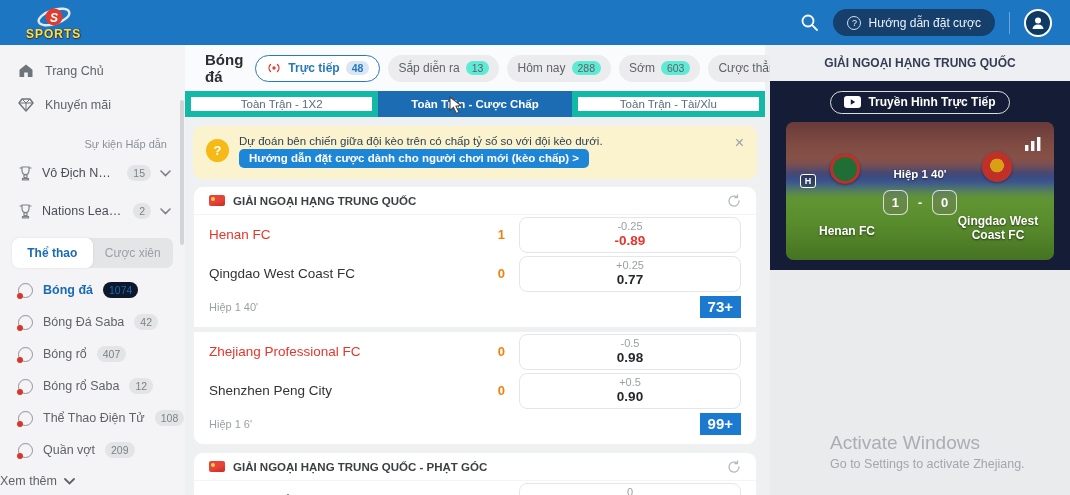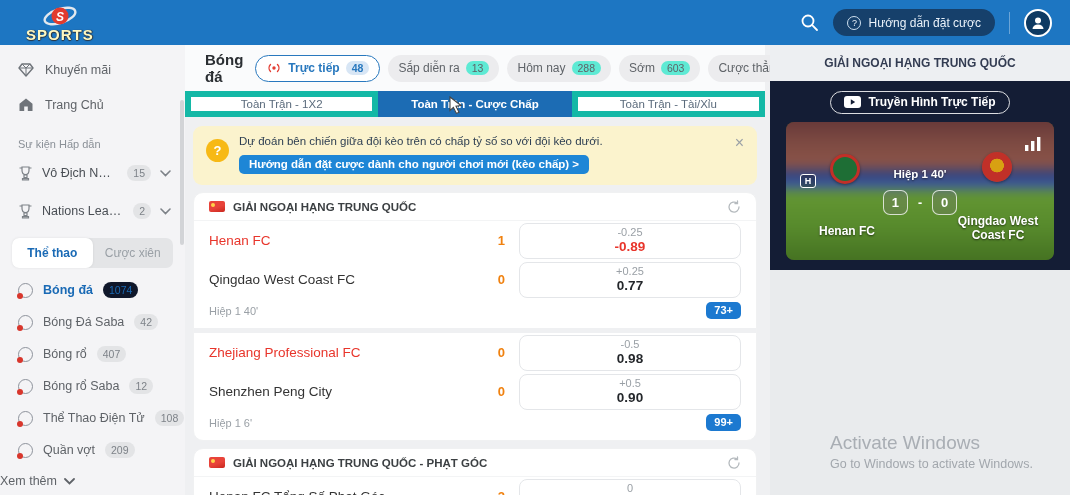--- a/index.html
+++ b/index.html
@@ -2,36 +2,36 @@
 <html><head>
 <meta charset="utf-8">
 <style>
   * { margin:0; padding:0; box-sizing:border-box; }
   html,body { width:1070px; height:495px; overflow:hidden; }
   body { font-family:"Liberation Sans","DejaVu Sans",sans-serif; background:#eff0f2; position:relative; font-size:12.5px; color:#333; }
 
   
   .topbar { height:45px; background:#1d76c2; display:flex; align-items:center; justify-content:space-between; padding:0 18px 0 26px; }
   .brand { display:flex; flex-direction:column; align-items:center; line-height:1; }
-  .brand-name { font-size:15px; font-weight:bold; letter-spacing:1px; color:#fef9c3; text-shadow:0 1px 1px #2b3138, 1px 0 1px #2b3138; margin-top:-3px;text-align:center; }
+  .brand-name { font-size:12px; font-weight:bold; letter-spacing:1px; color:#fde047; text-shadow:0 1px 1px #2b3138, 1px 0 1px #2b3138; margin-top:-3px;text-align:center; }
   .top-right { display:flex; align-items:center; gap:14px; }
   .help-pill { display:flex; align-items:center; gap:7px; background:#16406b; color:#eaf2fa; border-radius:14px; height:27px; padding:0 14px; font-size:12px; cursor:pointer; }
   .help-q { width:14px; height:14px; border:1.2px solid #cfe0f0; border-radius:50%; font-size:9px; display:flex; align-items:center; justify-content:center; }
   .top-sep { width:1px; height:22px; background:rgba(255,255,255,.35); }
   .user-btn { width:28px; height:28px; border-radius:50%; background:#0e3a63; border:2px solid #fff; display:flex; align-items:center; justify-content:center; cursor:pointer; }
 
   
   .app { display:flex; height:450px; }
   .sidebar { width:185px; background:#f4f4f6; padding-top:8px; position:relative; flex-shrink:0; }
   .maincol { width:580px; flex-shrink:0; background:#eff0f2; margin-right:5px; }
   .rp { width:300px; flex-shrink:0; background:#e9ebed; position:relative; display:flex; flex-direction:column; }
 
   
   .side-item { display:flex; align-items:center; gap:11px; padding:10px 18px; color:#5f6368; cursor:pointer; }
-  .side-label { padding:16px 18px 4px; color:#8a9097; font-size:11px; }
+  .side-label { padding:16px 18px 4px; color:#8a9097; font-size:11px;text-align:right; }
   .event-item { display:flex; align-items:center; gap:9px; padding:11px 14px 11px 18px; color:#494e54; cursor:pointer; }
   .event-item .lbl { flex:1; white-space:nowrap; overflow:hidden; text-overflow:ellipsis; }
   .cnt-badge { background:#e3e4e6; color:#7d8288; font-size:10.5px; border-radius:8px; padding:2px 6px; }
   .cnt-badge.blue { background:#0f172a; color:#1a6ab5; }
   .side-tabs { display:flex; margin:8px 12px 6px; height:30px; background:#e4e5e7; border-radius:7px; }
   .side-tab { flex:1; display:flex; align-items:center; justify-content:center; font-size:12px; color:#9aa0a6; cursor:pointer; }
   .side-tab.active { background:#fff; color:#1a6ab5; font-weight:bold; border-radius:7px; box-shadow:0 0 3px rgba(0,0,0,.08); }
   .sport-item { display:flex; align-items:center; gap:10px; padding:8px 14px 8px 18px; color:#5f6368; cursor:pointer; }
   .sport-item .lbl { white-space:nowrap; }
   .sport-item.active .lbl { color:#1a6ab5; font-weight:bold; }
@@ -49,42 +49,42 @@
   .pill.active .cnt { background:#d8e6f5; color:#2878be; }
   .funnel { margin-left:auto; cursor:pointer; }
 
   .mtabs { display:flex; height:26px; background:#fff; }
   .mtab { flex:1; display:flex; align-items:center; justify-content:center; font-size:11.5px; color:#5b6b7c; background:#fff; border:6px solid #14b8a6; cursor:pointer; }
   .mtab.active { background:#1c6cb4; color:#fff; font-weight:bold; border-color:#1c6cb4; }
 
   
   .banner { margin:9px 8px 7px; background:#fbf3cd; border-radius:9px; padding:9px 30px 11px 46px; position:relative; }
   .q-icon { position:absolute; left:13px; top:13px; width:23px; height:23px; border-radius:50%; background:#f7b915; color:#fff; font-weight:bold; font-size:13px; display:flex; align-items:center; justify-content:center; }
-  .banner-text { font-size:11.5px; color:#2f4053; margin-bottom:8px; }
+  .banner-text { font-size:11.5px; color:#2f4053; margin-bottom:2px; }
   .banner-link { display:inline-block; background:#1e86d6; color:#fff; font-size:11.5px; font-weight:bold; border-radius:5px; padding:3px 10px 4px; cursor:pointer; }
   .banner-close { position:absolute; right:13px; top:8px; color:#9aa0a6; font-size:16px; cursor:pointer; }
 
   
   .card { margin:7px 8px; background:#fff; border-radius:10px; overflow:hidden; border:1px solid #f0f1f2; }
   .sec-head { display:flex; align-items:center; gap:8px; height:28px; padding:0 15px; border-bottom:1px solid #f3f4f5; }
   .flag { width:16px; height:11px; border-radius:2px; background:linear-gradient(160deg,#e8433a 55%,#c9271d); position:relative; flex-shrink:0; }
   .flag::after { content:""; position:absolute; left:2px; top:2px; width:4px; height:4px; background:#ffd24a; border-radius:50%; }
   .sec-title { flex:1; font-size:11.5px; font-weight:bold; color:#3c4043; }
   .refresh { cursor:pointer; }
   .m-row { display:flex; align-items:center; padding:4px 15px; height:39px; }
   .team { flex:1; font-size:13.5px; color:#333; }
   .team.red { color:#e8352b; }
   .score { width:26px; text-align:right; color:#f0810f; font-weight:bold; font-size:13px; margin-right:14px; }
   .odds-box { width:222px; height:36px; border:1px solid #e4e6e9; border-radius:8px; background:#fff; display:flex; flex-direction:column; align-items:center; justify-content:center; cursor:pointer; }
   .line { font-size:11px; color:#9aa0a6; line-height:13px; }
   .odds { font-size:13.5px; font-weight:bold; color:#24272b; line-height:16px; }
   .odds.red { color:#e8352b; }
   .m-foot { display:flex; align-items:center; justify-content:space-between; padding:3px 15px 9px; }
   .m-time { color:#9aa0a6; font-size:11px; }
-  .more-badge { background:#1c79d0; color:#fff; font-size:11px; font-weight:bold; border-radius:5px; padding:2px 8px 3px; cursor:pointer; }
+  .more-badge { background:#1c79d0; color:#fff; font-size:15px; font-weight:bold; border-radius:0; padding:2px 8px 3px; cursor:pointer; }
   .m-div { height:5px; background:#eff0f2; }
 
   
   .rp-head { height:36px; background:#edeff2; display:flex; align-items:center; justify-content:center; font-size:12px; font-weight:bold; color:#333c52; }
   .rp-video-wrap { background:#141d35; padding:8px 16px 10px; }
   .stream-btn { margin:2px auto 8px; width:fit-content; display:flex; align-items:center; gap:7px; border:1px solid rgba(255,255,255,.85); border-radius:14px; padding:3px 13px 4px; color:#fff; font-size:12px; font-weight:bold; cursor:pointer; }
   .video { position:relative; height:138px; border-radius:8px; overflow:hidden; background:#3a4a2a; cursor:pointer; }
   .video-bg { position:absolute; inset:-12px; filter:blur(5px);
     background:linear-gradient(180deg,#5c3034 0%,#7d4a42 20%,#8a5348 33%,#32427c 40%,#3d5a9e 46%,#639632 52%,#578a2c 72%,#3f6a1e 100%); }
   .v-period { position:absolute; top:46px; left:0; right:0; text-align:center; color:#fff; font-size:11.5px; font-weight:bold; text-shadow:0 1px 2px rgba(0,0,0,.5); }
@@ -131,31 +131,31 @@
         <path d="M2.5 14a5.5 4.5 0 0 1 11 0z" fill="#fff"></path>
       </svg>
     </div>
   </div>
 </div>
 
 <div class="app">
 
   <div class="sidebar">
     <div class="side-item">
+      <svg width="16" height="15" viewBox="0 0 16 15">
+          <path d="M8 1.5l6.5 5.2V14H9.8v-4.4H6.2V14H1.5V6.7z" fill="#6f747a"></path>
+        </svg>
+      <span>Trang Chủ</span>
+    </div>
+    <div class="side-item">
       <svg width="16" height="14" viewBox="0 0 16 14">
           <path d="M4 1h8l3 4-7 8-7-8z" fill="none" stroke="#6f747a" stroke-width="1.4" stroke-linejoin="round"></path>
           <path d="M1 5h14M4 1l4 4 4-4M8 5v8" stroke="#6f747a" stroke-width="1" fill="none"></path>
         </svg>
       <span>Khuyến mãi</span>
-    </div>
-    <div class="side-item">
-      <svg width="16" height="15" viewBox="0 0 16 15">
-          <path d="M8 1.5l6.5 5.2V14H9.8v-4.4H6.2V14H1.5V6.7z" fill="#6f747a"></path>
-        </svg>
-      <span>Trang Chủ</span>
     </div>
 
     <div class="side-label">Sự kiện Hấp dẫn</div>
 
     <div class="event-item">
       <svg width="15" height="15" viewBox="0 0 15 15">
           <path d="M4 1h7v3.2c0 2.6-1.4 4.3-3.5 4.3S4 6.8 4 4.2zM1.5 2h3M10.5 2h3M6 9h3v2.5H6zM4.5 12.5h6v1.3h-6z" fill="none" stroke="#7d8288" stroke-width="1.2"></path>
         </svg>
       <span class="lbl">Vô Địch Nữ Châu...</span>
       <span class="cnt-badge">15</span>
@@ -368,20 +368,20 @@
           <div class="v-box">1</div>
           <span class="v-dash">-</span>
           <div class="v-box">0</div>
         </div>
         <div class="v-home">Henan FC</div>
         <div class="v-away">Qingdao West Coast FC</div>
       </div>
     </div>
     <div class="wm">
       <div class="wm1">Activate Windows</div>
-      <div class="wm2">Go to Windows to activate Windows.</div>
+      <div class="wm2">Go to Settings to activate Zhejiang.</div>
     </div>
   </div>
 </div>
 
 <svg class="cursor" width="17" height="20" viewBox="0 0 17 20">
   <path d="M2 1l11 8.5-5 .7 3 6-2.6 1.2-3-6L2 14.5z" fill="#fff" stroke="#444" stroke-width="1.1"></path>
 </svg>
 
 </body></html>

